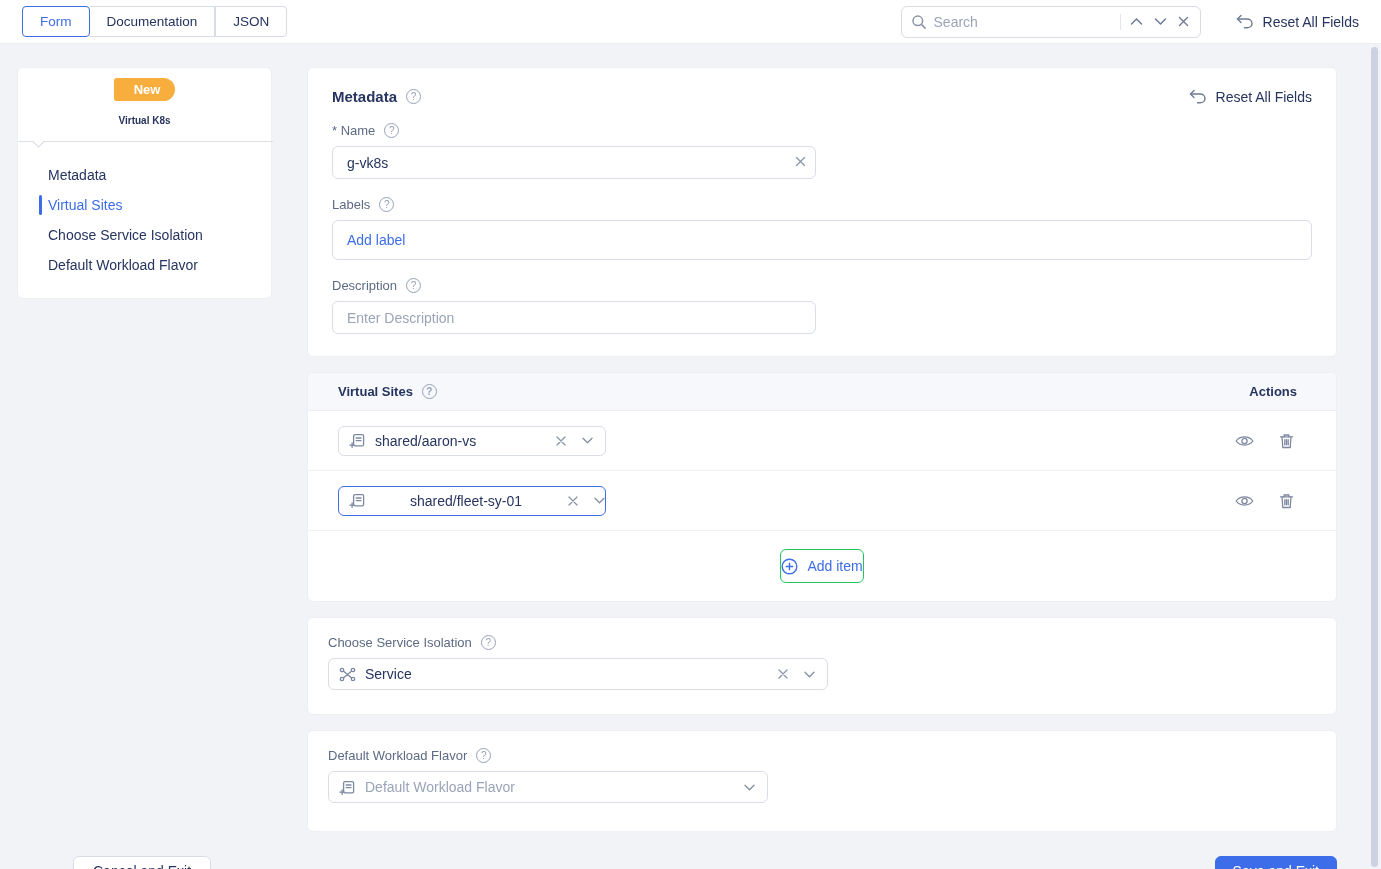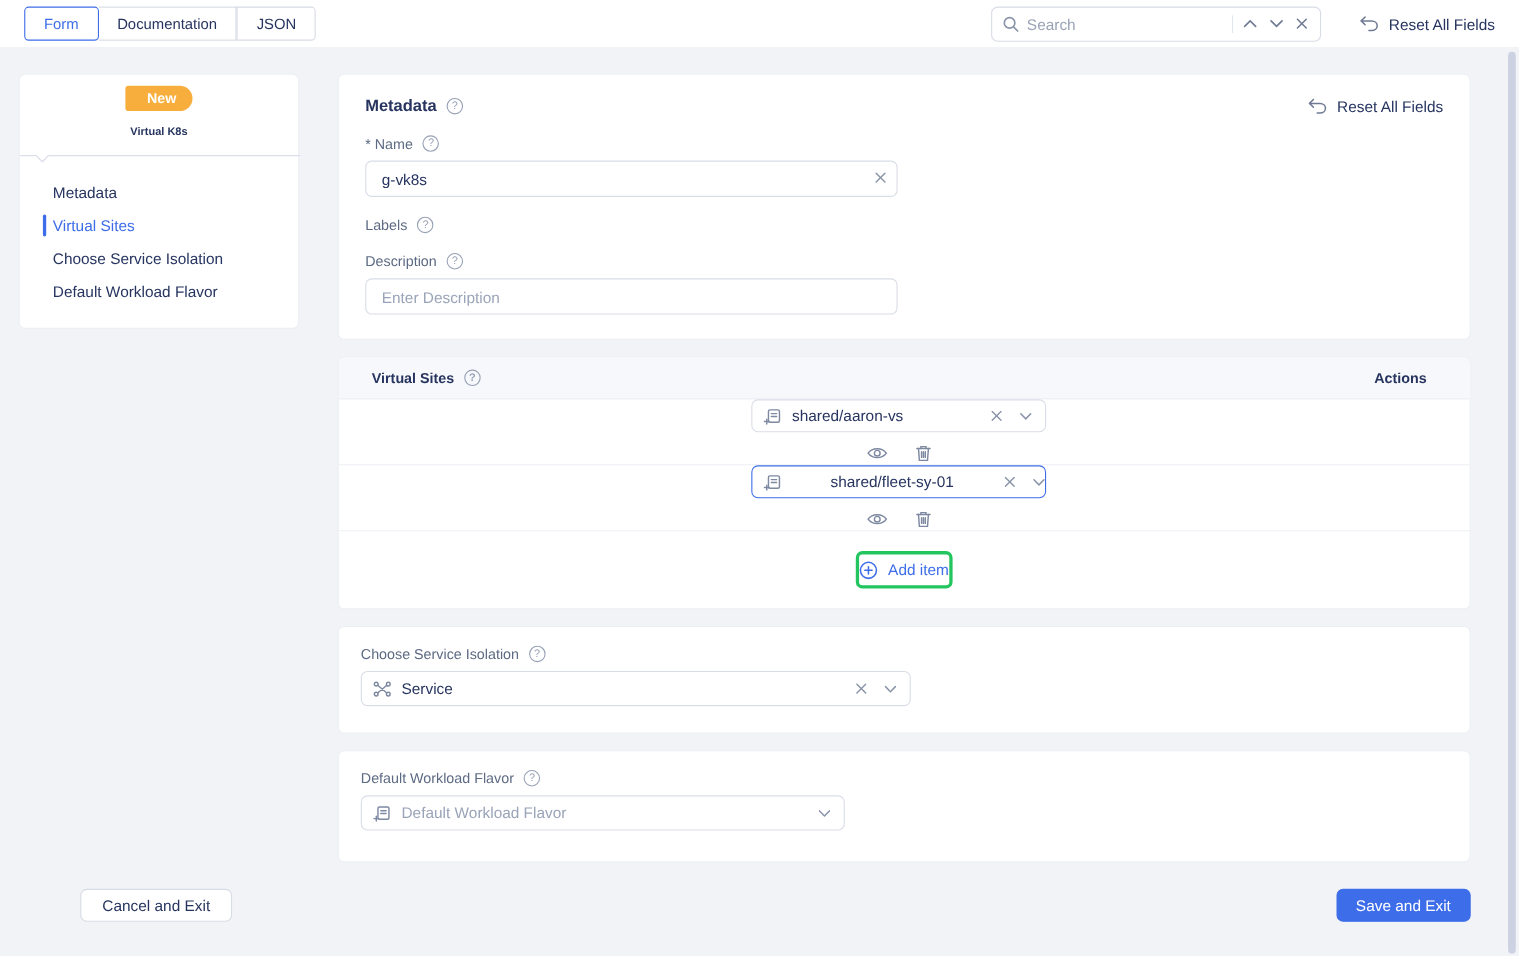--- a/index.html
+++ b/index.html
@@ -107,36 +107,36 @@
   
   .card-vs { overflow:hidden; }
   .vs-head {
     height:38px; background:#f7f8fb; border-bottom:1px solid #eceef3;
     display:flex; align-items:center; justify-content:space-between; padding:0 39px 0 30px;
     font-size:13px; font-weight:bold;
   }
   .vs-head-left { display:flex; align-items:center; gap:9px; }
   .vs-row {
     height:60px; display:flex; align-items:center; justify-content:space-between;
-    padding:0 40px 0 30px; border-bottom:1px solid #eef0f5;flex-direction:column;
+    padding:0 40px 0 30px; border-bottom:1px solid #eef0f5;
   }
   .select-ctrl {
     height:30px; border:1px solid #d9dde7; border-radius:6px; background:#fff;
     display:flex; align-items:center; padding:0 10px; gap:9px; cursor:pointer;
   }
   .select-ctrl.focused { border-color:#3d6de8;gap:44px; }
   .select-ctrl .val { font-size:14px; color:#26345f; white-space:nowrap; }
   .select-ctrl .val.placeholder { color:#9aa4b8; }
   .ctrl-right { margin-left:auto; display:flex; align-items:center; gap:12px; }
   .w-row { width:268px; }
   .row-actions { display:flex; align-items:center; gap:21px; }
   .vs-footer { height:70px; display:flex; align-items:center; justify-content:center; }
   .add-item-btn {
     display:flex; align-items:center; gap:9px; height:34px; padding:0 0;
-    border:3px solid #22c55e; border-radius:6px; background:#fff; color:#3d6de8;
+    border:1px solid #22c55e; border-radius:6px; background:#fff; color:#3d6de8;
     font-size:14px; cursor:pointer; font-family:"Liberation Sans",sans-serif;
   }
 
   .card-simple { padding:17px 20px 24px; }
   .w-isolation { width:500px; margin-top:8px; height:32px; }
   .w-flavor { width:440px; margin-top:8px; height:32px; }
 
   
   .footer { display:flex; align-items:center; justify-content:space-between; padding:24px 44px 0 73px; }
   .btn-secondary {
@@ -256,20 +256,23 @@
           <svg width="11" height="11" viewBox="0 0 11 11" fill="none" stroke="#8a94a8" stroke-width="1.3" stroke-linecap="round">
               <path d="M1.5 1.5 L9.5 9.5 M9.5 1.5 L1.5 9.5"></path>
             </svg>
         </button>
       </div>
 
       <div class="field-label">
         <span>Labels</span>
         <span class="help"></span>
       </div>
+      <div class="labels-box">
+        <button class="link-blue">Add label</button>
+      </div>
 
       <div class="field-label">
         <span>Description</span>
         <span class="help"></span>
       </div>
       <div class="input-wrap">
         <input class="text-input" style="padding-right: 14px;" placeholder="Enter Description">
       </div>
     </div>
 

